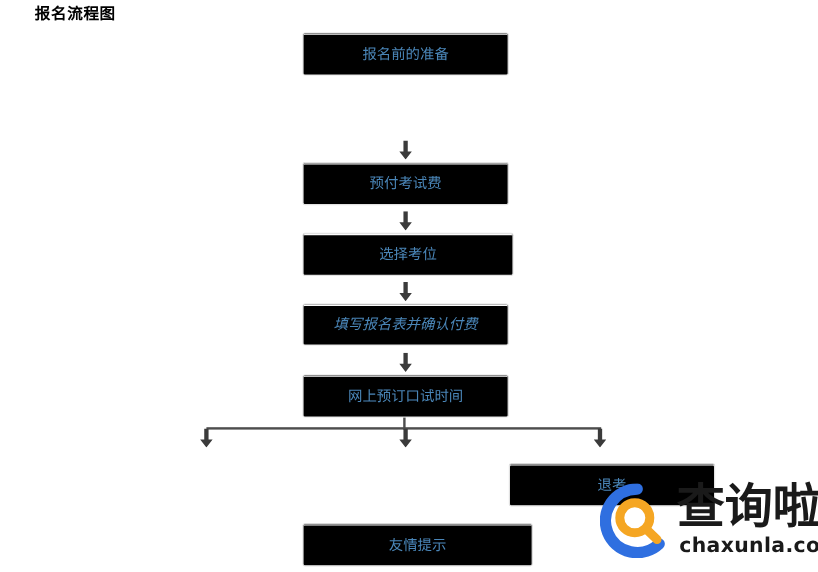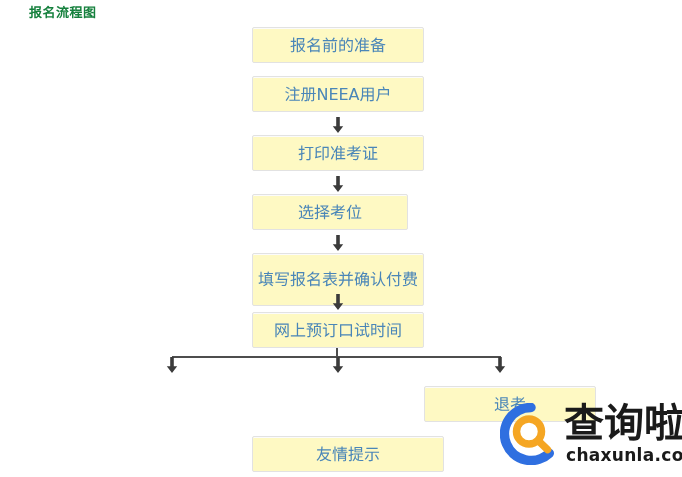--- a/index.html
+++ b/index.html
@@ -21,35 +21,35 @@
     background: #ffffff;
   }
 
   
   .page-title {
     position: absolute;
     left: 29px;
     top: 5px;
     font-size: 13px;
     font-weight: bold;
-    color: #15803d;
+    color: #000000;
     letter-spacing: 0.5px;
     white-space: nowrap;
     line-height: 16px;
   }
 
   
   .node {
     position: absolute;
     box-sizing: border-box;
-    background: #fef9c3;
+    background: #000000;
     border: 1px solid #e2e2e2;
     border-radius: 2px;
     color: #4a86b8;
-    font-size: 16px;
+    font-size: 12px;
     line-height: 15px;
     display: flex;
     align-items: center;
     justify-content: center;
     text-align: right;
     white-space: pre-line;
     box-shadow: inset 0 1px 0 #fbfbfb;
   }
   .node .node-label {
     display: block;
@@ -123,33 +123,30 @@
 <body>
 
 <div id="canvas">
 
   <div class="page-title">报名流程图</div>
 
   <div class="node" style="left:252px; top:27px; width:172px; height:36px;">
     <span class="node-label">报名前的准备</span>
   </div>
 
-  <div class="node" style="left:252px; top:76px; width:172px; height:36px;">
-    <span class="node-label">注册NEEA用户</span>
-  </div>
 
   <div class="node" style="left:252px; top:135px; width:172px; height:36px;">
-    <span class="node-label">打印准考证</span>
-  </div>
-
-  <div class="node" style="left:252px; top:194px; width:156px; height:36px;">
+    <span class="node-label">预付考试费</span>
+  </div>
+
+  <div class="node" style="left:252px; top:194px; width:176px; height:36px;">
     <span class="node-label">选择考位</span>
   </div>
 
-  <div class="node" style="left:252px; top:253px; width:172px; height:53px;">
+  <div class="node" style="left:252px; top:253px; width:172px; height:35px;font-style:italic;">
     <span class="node-label">填写报名表并确认付费</span>
   </div>
 
   <div class="node" style="left:252px; top:312px; width:172px; height:36px;">
     <span class="node-label">网上预订口试时间</span>
   </div>
 
 
 
   <div class="node" style="left:424px; top:386px; width:172px; height:36px;">

